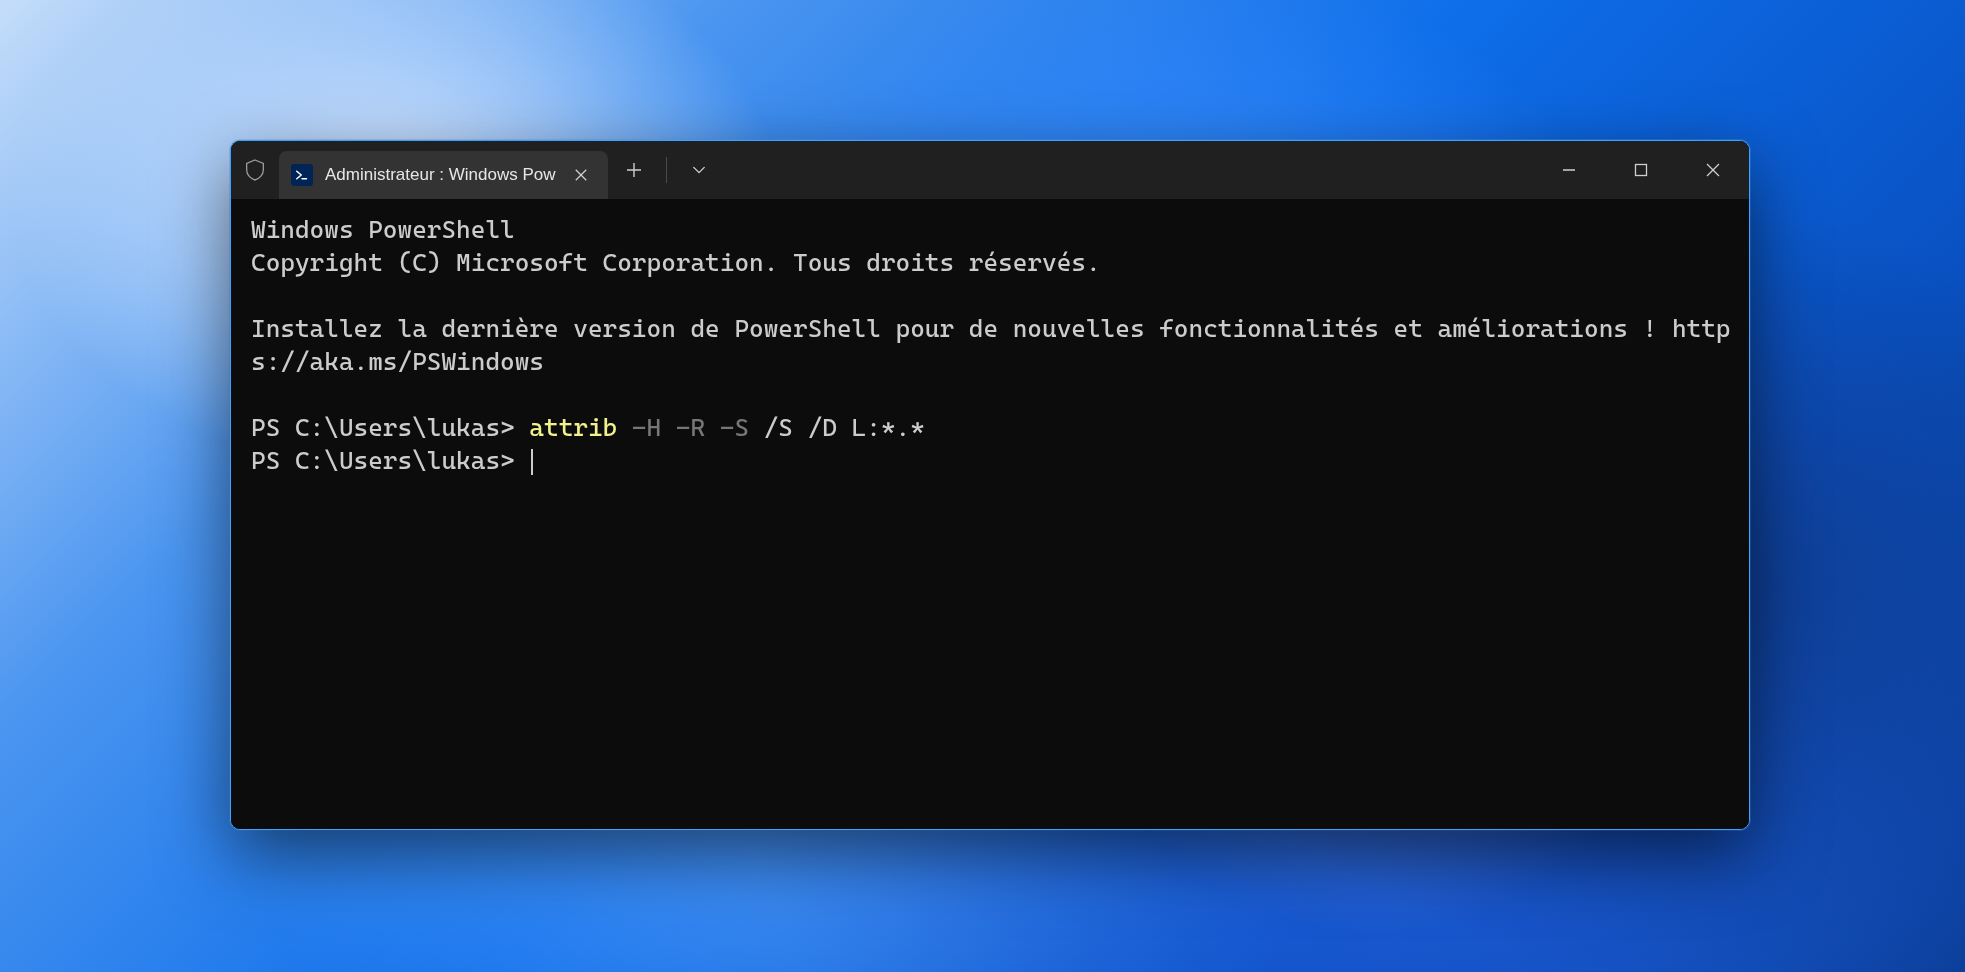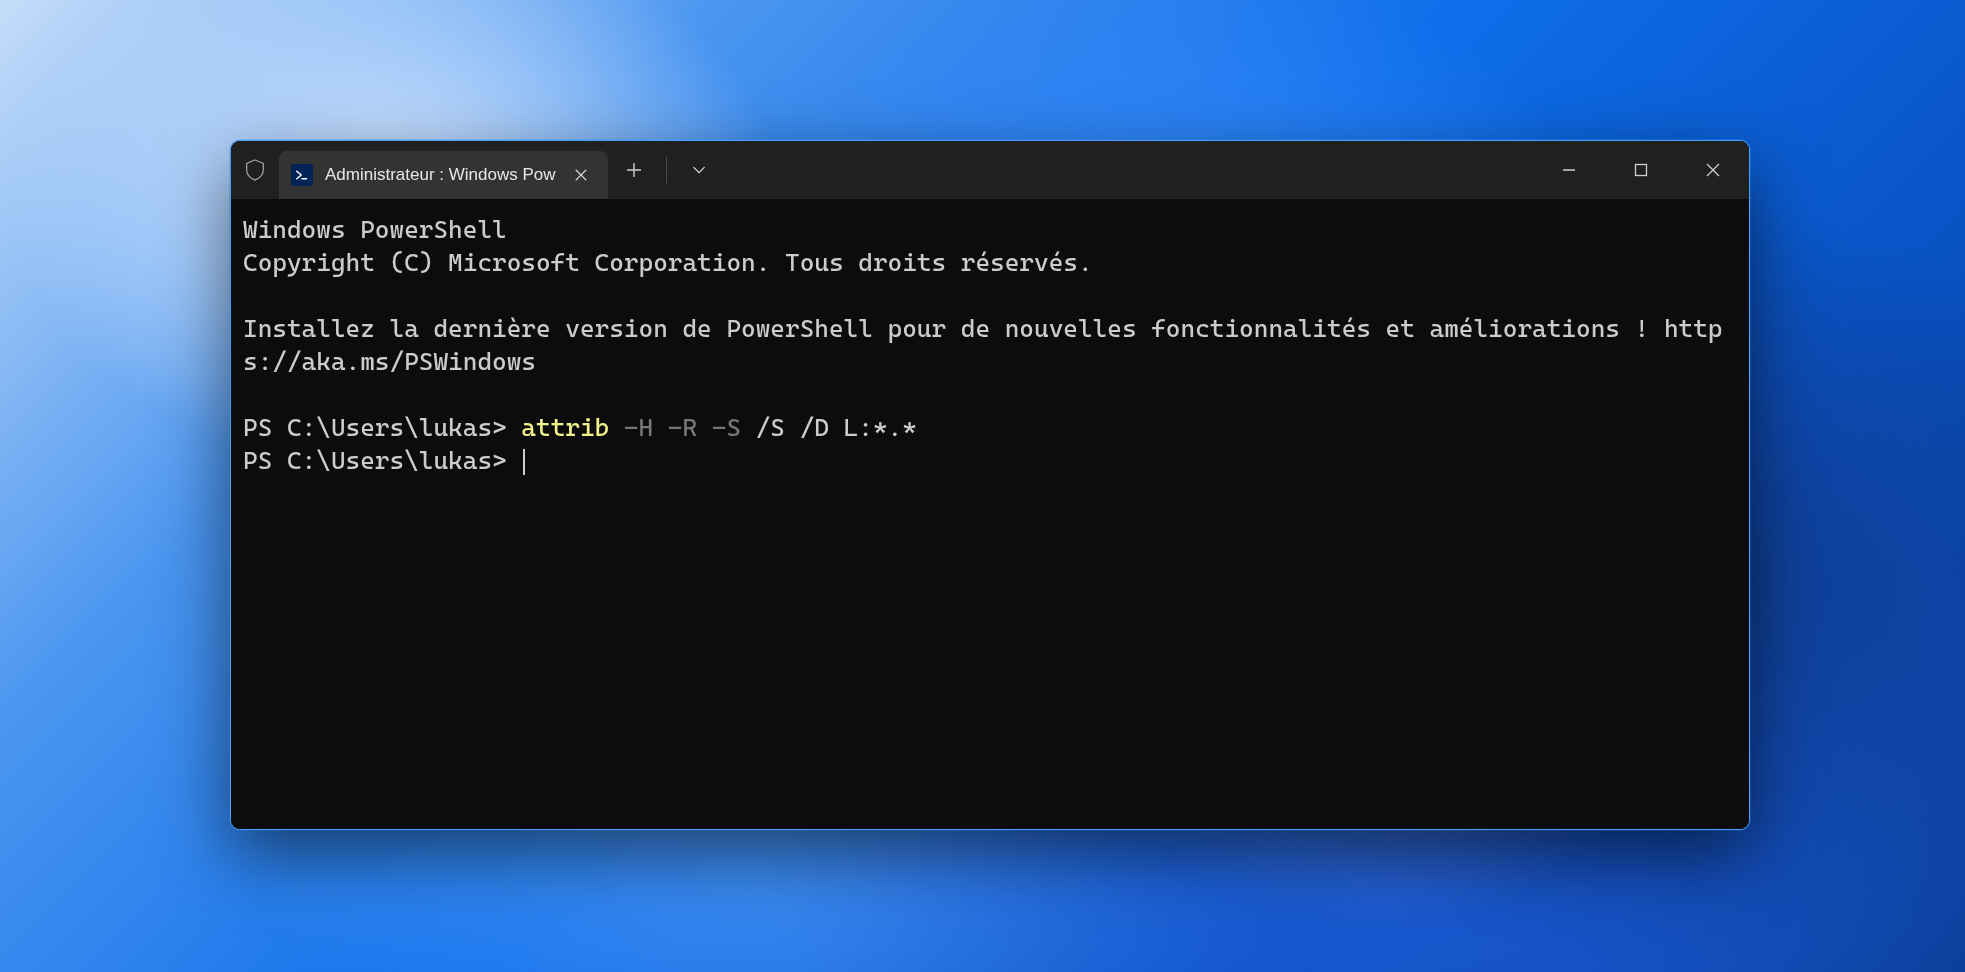--- a/index.html
+++ b/index.html
@@ -114,21 +114,21 @@
     .win-btn {
       width: 72px;
       display:flex; align-items:center; justify-content:center;
       color:#cfcfcf;
     }
     .win-btn svg { width:14px; height:14px; }
     
     .terminal-body {
       flex:1;
       background: #0c0c0c;
-      padding: 14px 8px 8px 12px;
+      padding: 14px 8px 8px 20px;
       font-family: "Cascadia Mono", "Cascadia Code", Consolas, monospace;
       font-size: 25px;
       line-height: 1.32;
       color: #cccccc;
       white-space: pre-wrap;
       word-break: break-all;
       cursor: text;
     }
     .cmd-yellow { color: #f2f28c; }
     .cmd-gray  { color: #777; }

